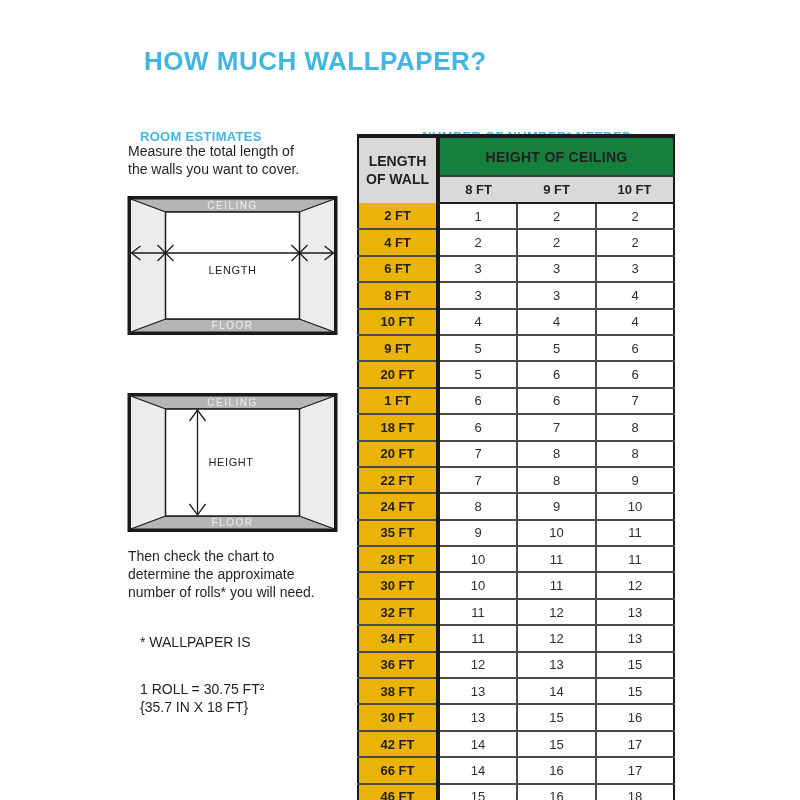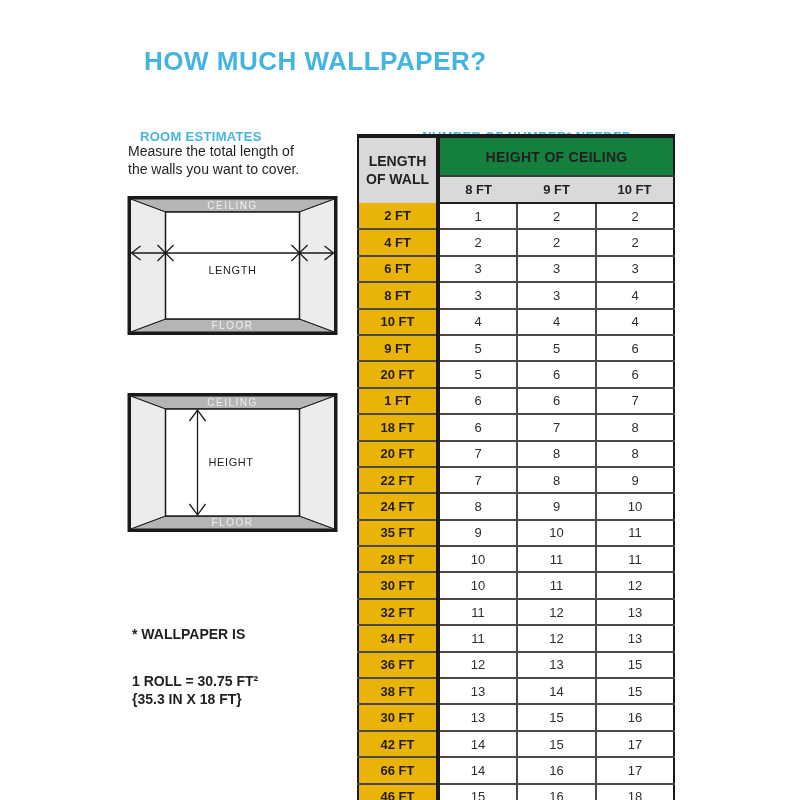--- a/index.html
+++ b/index.html
@@ -32,22 +32,22 @@
     position: absolute; margin: 0;
     font-size: 14px; line-height: 1.28;
     white-space: pre-line;
     color: #231f20;
   }
   #step1 { left: 128px; top: 143px; width: 225px; }
   #step2 { left: 128px; top: 347px; width: 225px; }
   #step3 { left: 128px; top: 548px; width: 235px; }
 
   .bold-note {
-    position: absolute; margin: 4px;
-    font-size: 14px; font-weight: bold; line-height: 1.3;
+    position: absolute; margin: 12px;
+    font-size: 14px; font-weight: normal; line-height: 1.3;
   }
   #footnote { left: 128px; top: 621px; }
   #footnote .indent { padding-left: 10px; }
   #rollinfo { left: 128px; top: 668px; }
 
   .diagram { position: absolute; }
   #diagram-length { left: 127px; top: 196px; }
   #diagram-height { left: 127px; top: 393px; }
 
   .diagram text {
@@ -145,28 +145,31 @@
     <text class="panel-label" x="105" y="13" text-anchor="middle">CEILING</text>
     <text class="panel-label" x="105" y="133" text-anchor="middle">FLOOR</text>
     <g stroke="#1a1a1a" stroke-width="1.3" fill="none">
       <line x1="70" y1="17" x2="70" y2="122"></line>
       <path d="M62,28 L70,17 L78,28"></path>
       <path d="M62,111 L70,122 L78,111"></path>
     </g>
     <text class="measure-label" x="81" y="73" text-anchor="start">HEIGHT</text>
   </svg>
 
+  <p class="para" id="step3">Then check the chart to
+determine the approximate
+number of rolls* you will need.</p>
 
   <div class="bold-note" id="footnote">
     <div>* WALLPAPER IS</div>
   </div>
 
   <div class="bold-note" id="rollinfo">
     <div>1 ROLL = 30.75 FT²</div>
-    <div>{35.3 IN X 18 FT}</div>
+    <div>{35.7 IN X 18 FT}</div>
   </div>
 
   <h2 class="section-heading" id="table-heading">NUMBER OF NUMBER* NEEDED</h2>
 
   <table id="rolls-table">
     <colgroup>
       <col style="width:80px">
       <col style="width:79px">
       <col style="width:79px">
       <col style="width:78px">

